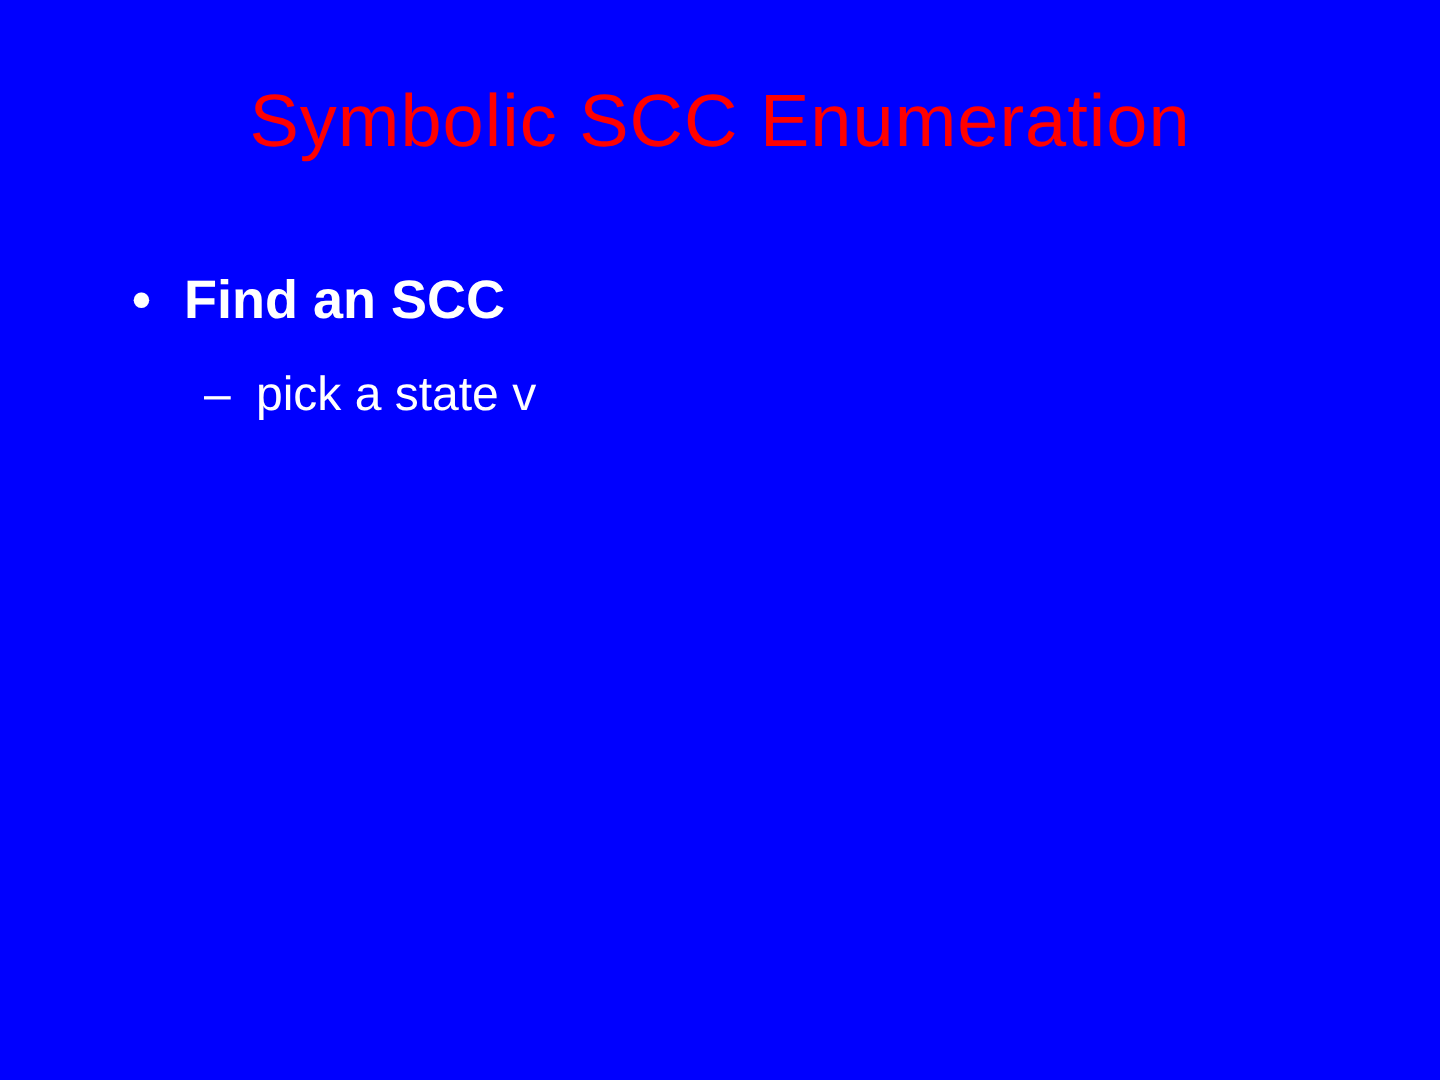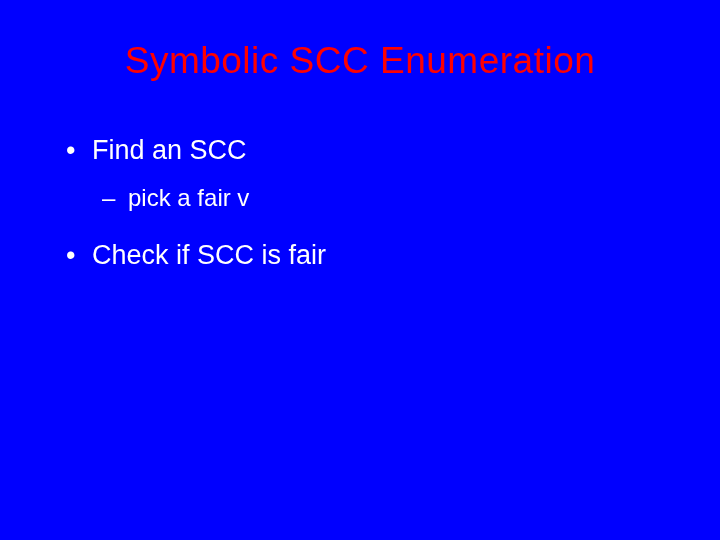--- a/index.html
+++ b/index.html
@@ -28,20 +28,21 @@
     font-weight: normal;
     letter-spacing: 0.5px;
   }
   .bullet-1 {
     color: #ffffff;
     font-size: 27px;
     margin: 0 0 14px 0;
     padding-left: 32px;
     position: relative;
     line-height: 1.35;
+    font-weight: bold;
   }
   .bullet-1::before {
     content: "•";
     position: absolute;
     left: 6px;
     top: 0;
   }
   .bullet-2 {
     color: #ffffff;
     font-size: 24px;
@@ -64,23 +65,20 @@
 <body>
 
 <div class="slide">
   <h1 class="title">Symbolic SCC Enumeration</h1>
 
   <div class="bullet-1">
     <span>Find an SCC</span>
   </div>
 
   <div class="bullet-2">
-    <span>pick a fair v</span>
+    <span>pick a state v</span>
   </div>
 
 
   <div class="spacer"></div>
 
-  <div class="bullet-1">
-    <span>Check if SCC is fair</span>
-  </div>
 
 </div>
 
 </body></html>

